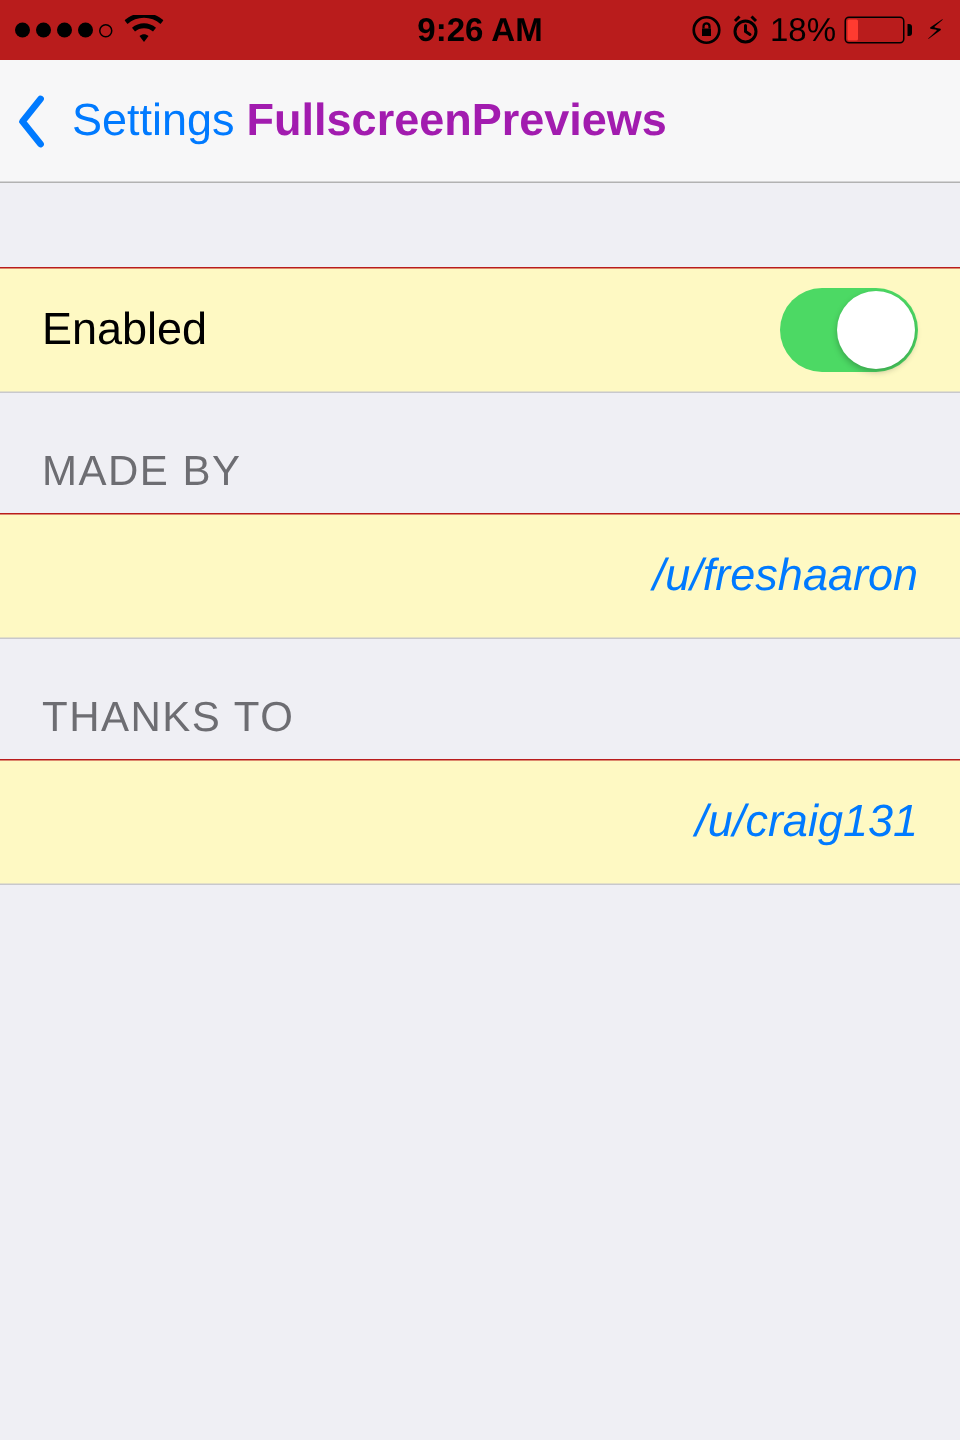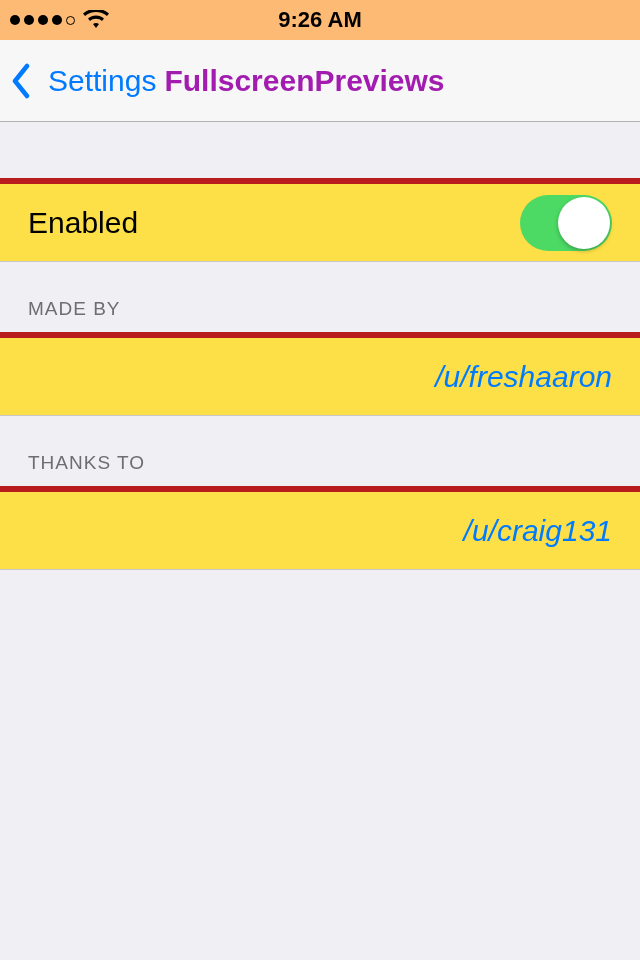--- a/index.html
+++ b/index.html
@@ -6,21 +6,21 @@
     body {
       width: 640px;
       height: 960px;
       background: #efeff4;
       font-family: -apple-system, "Helvetica Neue", Helvetica, Arial, sans-serif;
       overflow: hidden;
       position: relative;
     }
     .status-bar {
       height: 40px;
-      background: #fdba74;
+      background: #b91c1c;
       display: flex;
       align-items: center;
       justify-content: space-between;
       padding: 0 10px;
       font-size: 22px;
       font-weight: 500;
       color: #000;
     }
     .status-left { display: flex; align-items: center; gap: 8px; }
     .status-right { display: flex; align-items: center; gap: 6px; }
@@ -47,29 +47,29 @@
       padding: 0 10px;
       position: relative;
     }
     .back-btn { display: flex; align-items: center; color: #007aff; font-size: 30px; font-weight: 400; cursor: pointer; gap: 12px; }
     .chevron-left { width: 22px; height: 36px; margin-right: 4px; }
     .nav-title { font-size: 30px; font-weight: 600; color: #a21caf; margin-left: 8px; }
 
     .section-gap { height: 56px; }
     .section-header {
       padding: 36px 28px 12px 28px;
-      font-size: 19px;
+      font-size: 28px;
       color: #6d6d72;
       letter-spacing: 1px;
       font-weight: 400;
     }
 
     .cell {
-      background: #fde047;
-      border-top: 6px solid #b91c1c;
+      background: #fef9c3;
+      border-top: 1px solid #b91c1c;
       border-bottom: 1px solid #c8c8cc;
       display: flex;
       align-items: center;
       justify-content: space-between;
       padding: 0 28px;
       min-height: 84px;
     }
     .cell-label { font-size: 30px; color: #000; font-weight: 400; }
     .cell-link { justify-content: flex-end; font-style: italic; }
     .link-text { color: #007aff; font-size: 30px; font-weight: 400; }
@@ -103,20 +103,39 @@
         <span class="signal-dot"></span>
         <span class="signal-dot"></span>
         <span class="signal-dot"></span>
         <span class="signal-dot empty"></span>
     </div>
     <svg class="wifi-icon" viewBox="0 0 26 20" fill="#000">
       <path d="M13 18 L16 14 C14 12.5 12 12.5 10 14 Z M7 11 C10 8 16 8 19 11 L21 8.5 C16.5 4.5 9.5 4.5 5 8.5 Z M2 6 C8 0.5 18 0.5 24 6 L26 3.5 C18.5 -3 7.5 -3 0 3.5 Z"></path>
     </svg>
   </div>
   <div class="status-time">9:26 AM</div>
+  <div class="status-right">
+    <svg class="lock-icon" viewBox="0 0 20 20" fill="none" stroke="#000" stroke-width="1.8">
+      <circle cx="10" cy="10" r="8.5"></circle>
+      <rect x="7" y="9" width="6" height="5" fill="#000" stroke="none"></rect>
+      <path d="M8 9 V7.5 a2 2 0 0 1 4 0 V9" stroke-width="1.5"></path>
+    </svg>
+    <svg class="alarm-icon" viewBox="0 0 20 20" fill="#000">
+      <circle cx="10" cy="11" r="7" fill="none" stroke="#000" stroke-width="2"></circle>
+      <path d="M10 7 V11 L13 13" stroke="#000" stroke-width="2" fill="none" stroke-linecap="round"></path>
+      <path d="M3 4 L6 1 M17 4 L14 1" stroke="#000" stroke-width="2"></path>
+    </svg>
+    <span class="battery-pct">18%</span>
+    <div class="battery-icon">
+      <div class="battery-body"></div>
+      <div class="battery-tip"></div>
+      <div class="battery-fill"></div>
+    </div>
+    <span class="bolt">⚡︎</span>
+  </div>
 </div>
 
 <div class="nav-bar">
   <div class="back-btn">
     <svg class="chevron-left" viewBox="0 0 22 36" fill="none" stroke="#007aff" stroke-width="4.5" stroke-linecap="round" stroke-linejoin="round">
       <polyline points="17,3 5,18 17,33"></polyline>
     </svg>
     <span>Settings</span>
   </div>
   <div class="nav-title">FullscreenPreviews</div>

